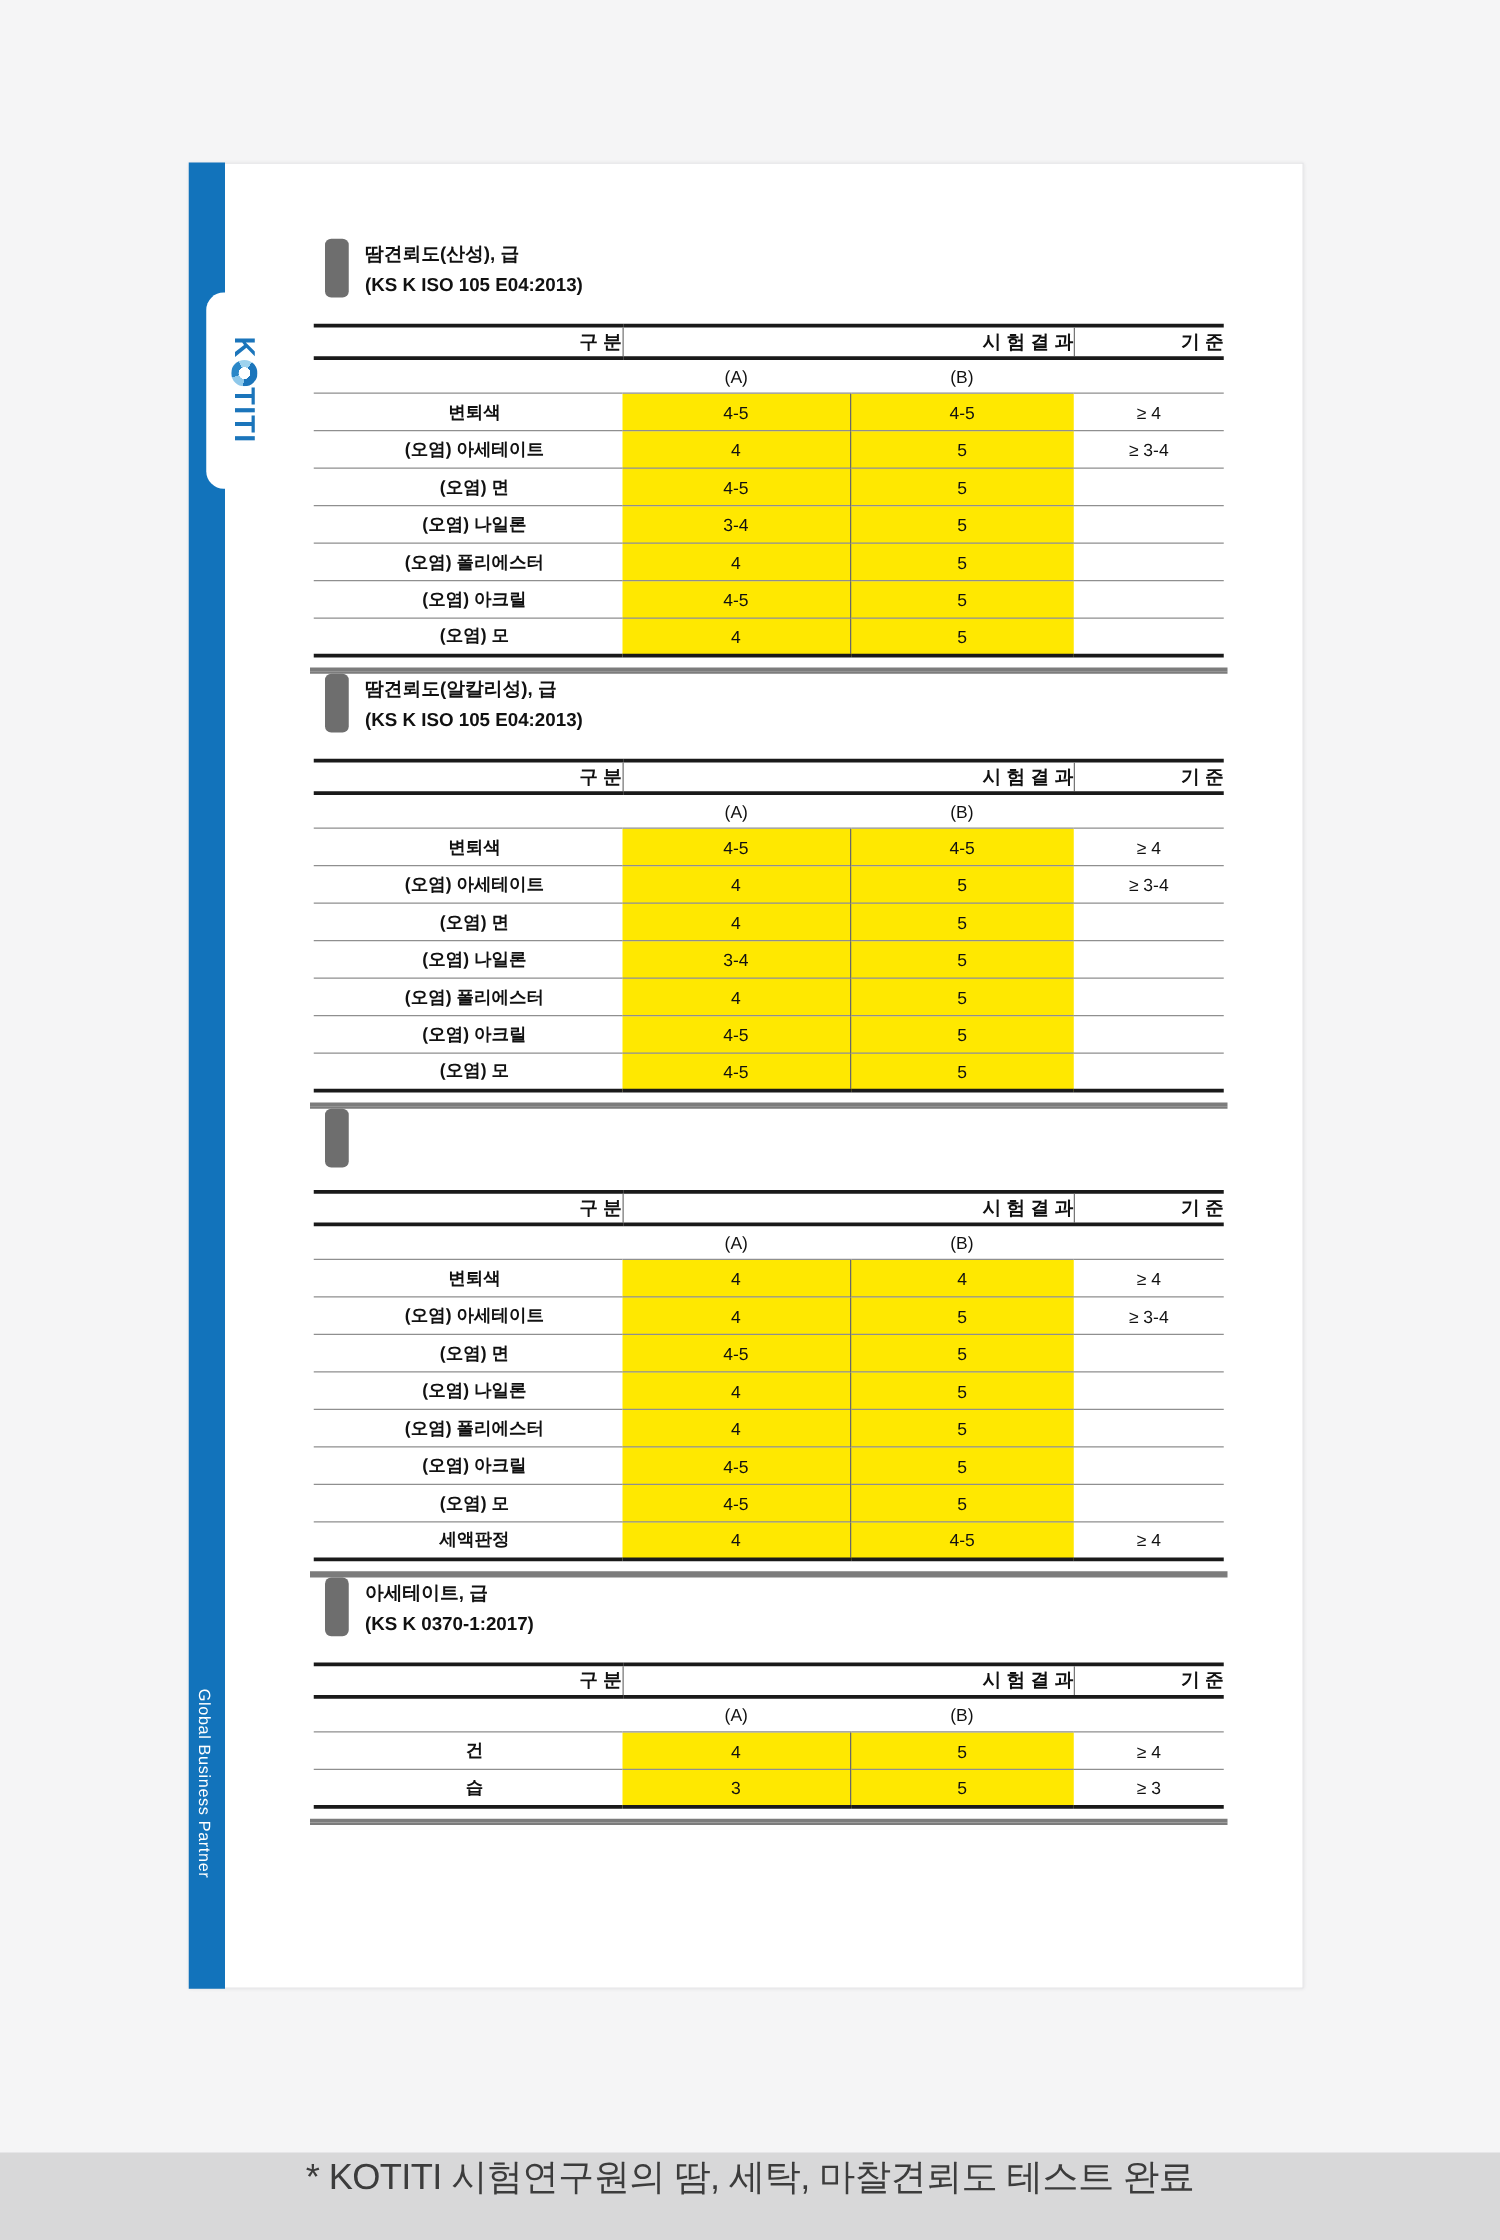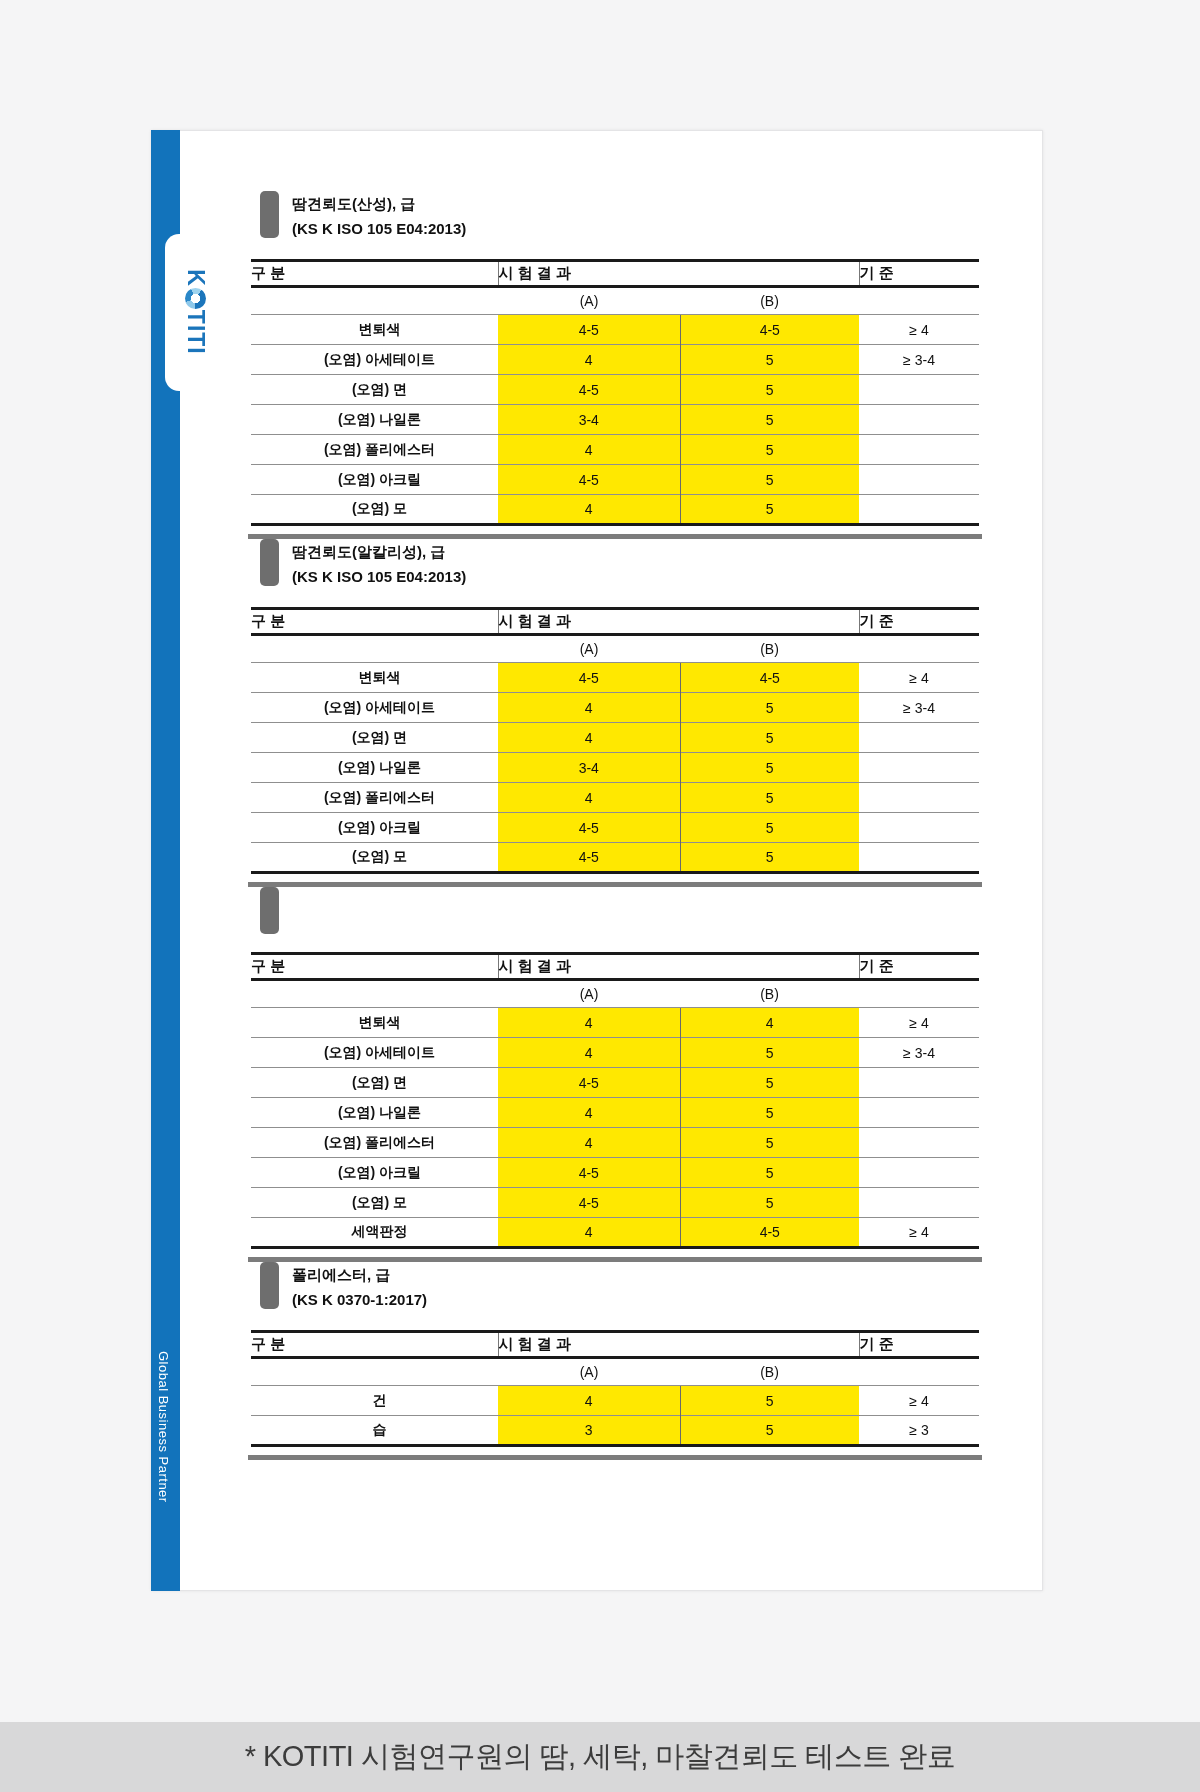--- a/index.html
+++ b/index.html
@@ -53,40 +53,40 @@
   .marker { width:19px; height:47px; background:#6e6e6e; border-radius:5px; flex:0 0 auto; }
   .sec-title, .sec-std { font-weight:bold; font-size:15px; line-height:25px; color:#111; }
   table.tbl { border-collapse:collapse; table-layout:fixed; width:728px; }
   .tbl col.cg1 { width:247px; }
   .tbl col.cg2 { width:182px; }
   .tbl col.cg3 { width:179px; }
   .tbl col.cg4 { width:120px; }
   .hdr th {
     border-top:3px solid #1a1a1a;
     border-bottom:3px solid #1a1a1a;
-    height:26px; font-size:15px; font-weight:bold; text-align:left; color:#111;
+    height:26px; font-size:15px; font-weight:bold; text-align:right; color:#111;
   }
   .hdr th.c-res, .hdr th.c-cri { border-left:1px solid #777; }
   .sub td { height:28px; font-size:14px; text-align:center; color:#111; }
   .drow { height:30px; }
   .drow td { border-top:1px solid #8f8f8f; font-size:14px; color:#111; }
   .drow .lbl { text-align:center; padding-left:10px; font-weight:bold; }
   .drow .va, .drow .vb { background:#ffe800; text-align:center; }
   .drow .vb { border-left:1px solid #6a6a6a; }
   .drow .cri { text-align:center; }
   .tbl tbody tr:last-child td { border-bottom:3px solid #1a1a1a; }
   .rule {
     margin-top:8px; margin-left:-3px; width:734px; height:3px;
     border-top:3px solid #7c7c7c;
     border-bottom:2px solid #7c7c7c;
   }
   .footer-band {
     position:absolute; left:0; top:1722px; width:1200px; height:70px;
     background:#d8d8d9;
-    display:flex; align-items:center; justify-content:center;
+    display:flex; justify-content:center;
   }
   .footer-note { font-size:29px; color:#3c3c3c; letter-spacing:-0.5px; }
 </style>
 </head>
 <body>
 
 <div class="page">
   <div class="blue-bar"></div>
   <div class="logo-tab"></div>
   <div class="kotiti">
@@ -343,21 +343,21 @@
   </tr>
 </tbody>
     </table>
     <div class="rule"></div>
   </section>
 
   <section class="sec">
     <div class="sec-head">
       <div class="marker"></div>
       <div class="sec-titles">
-        <div class="sec-title">폴리에스터, 급</div>
+        <div class="sec-title">아세테이트, 급</div>
         <div class="sec-std">(KS K 0370-1:2017)</div>
       </div>
     </div>
     <table class="tbl">
       <colgroup>
             <col class="cg1">
             <col class="cg2">
             <col class="cg3">
             <col class="cg4">
           </colgroup>

